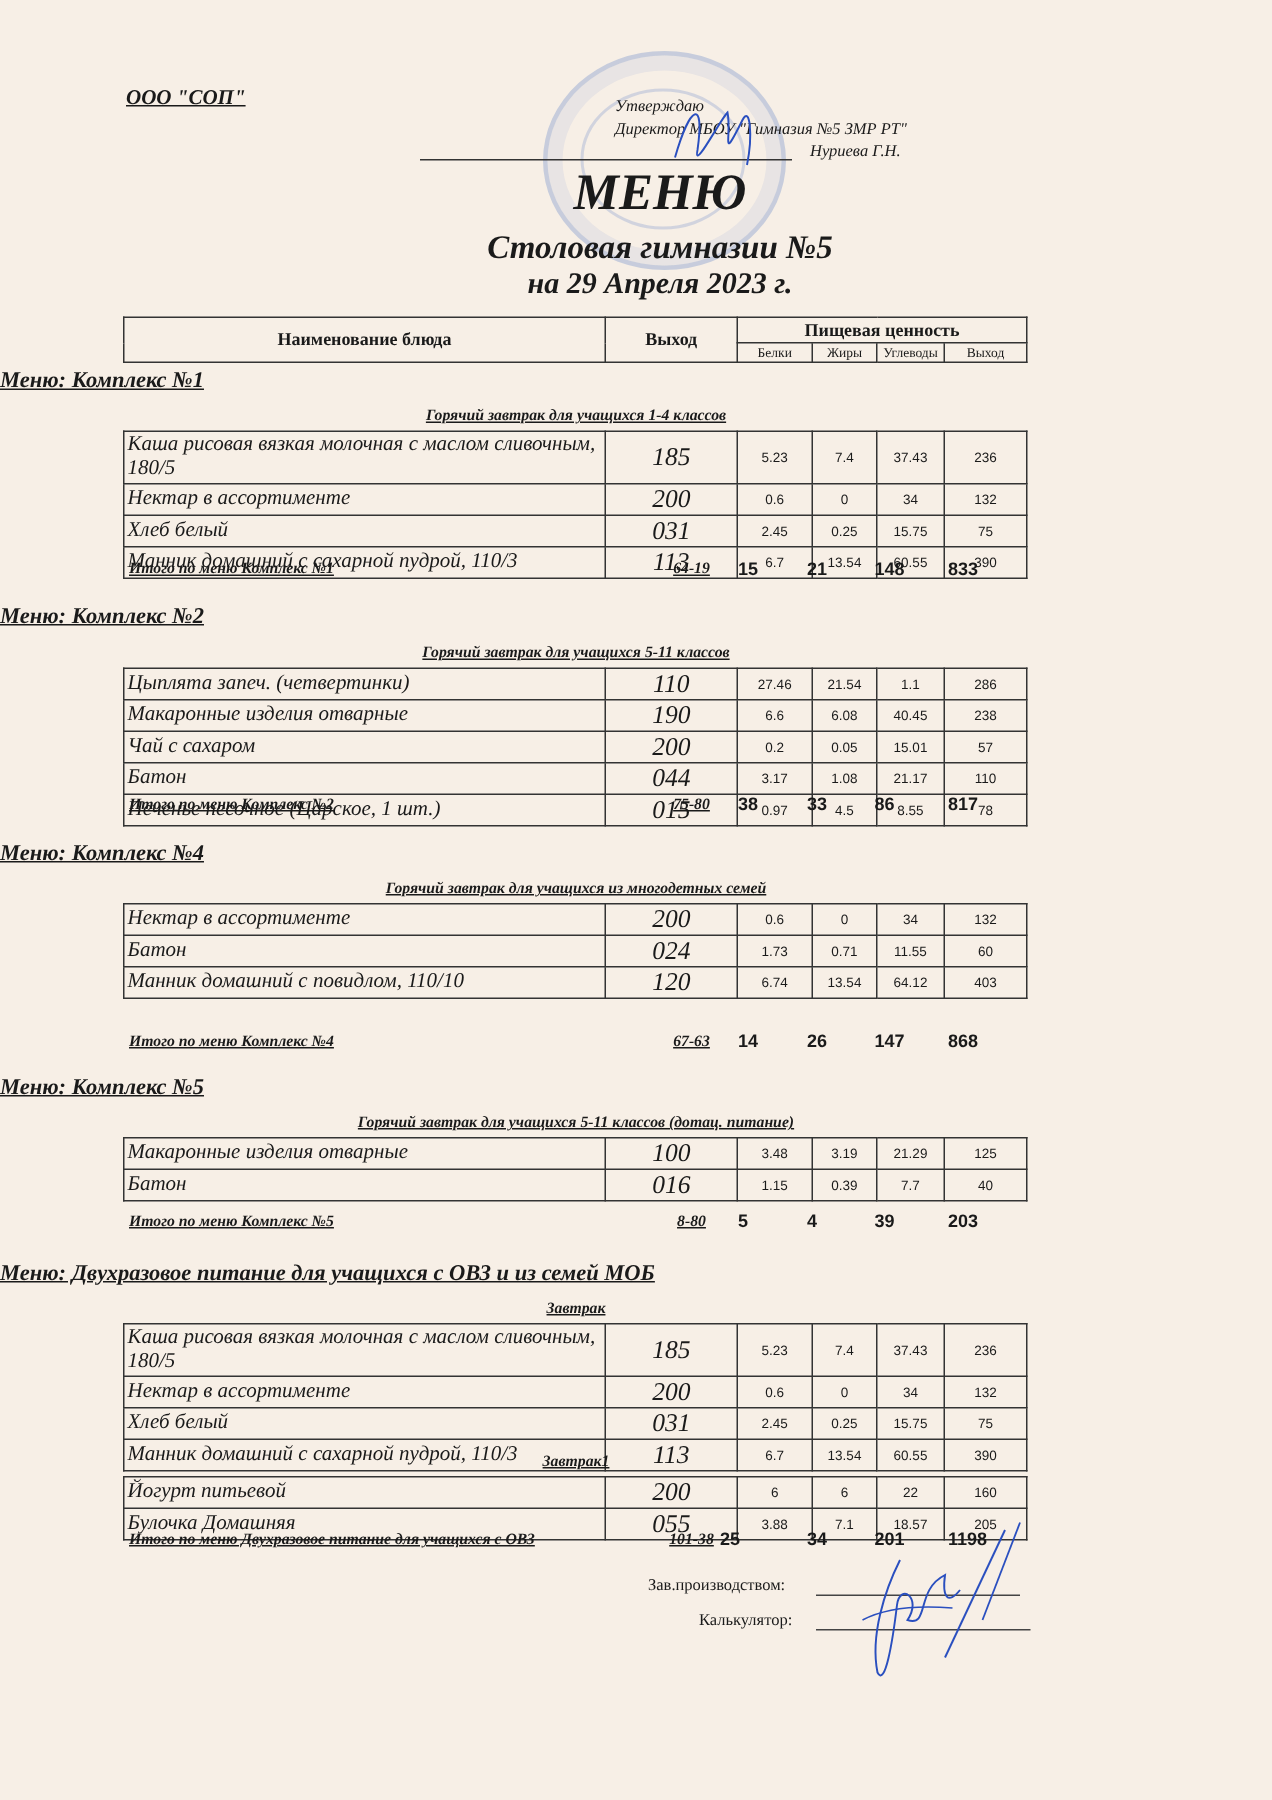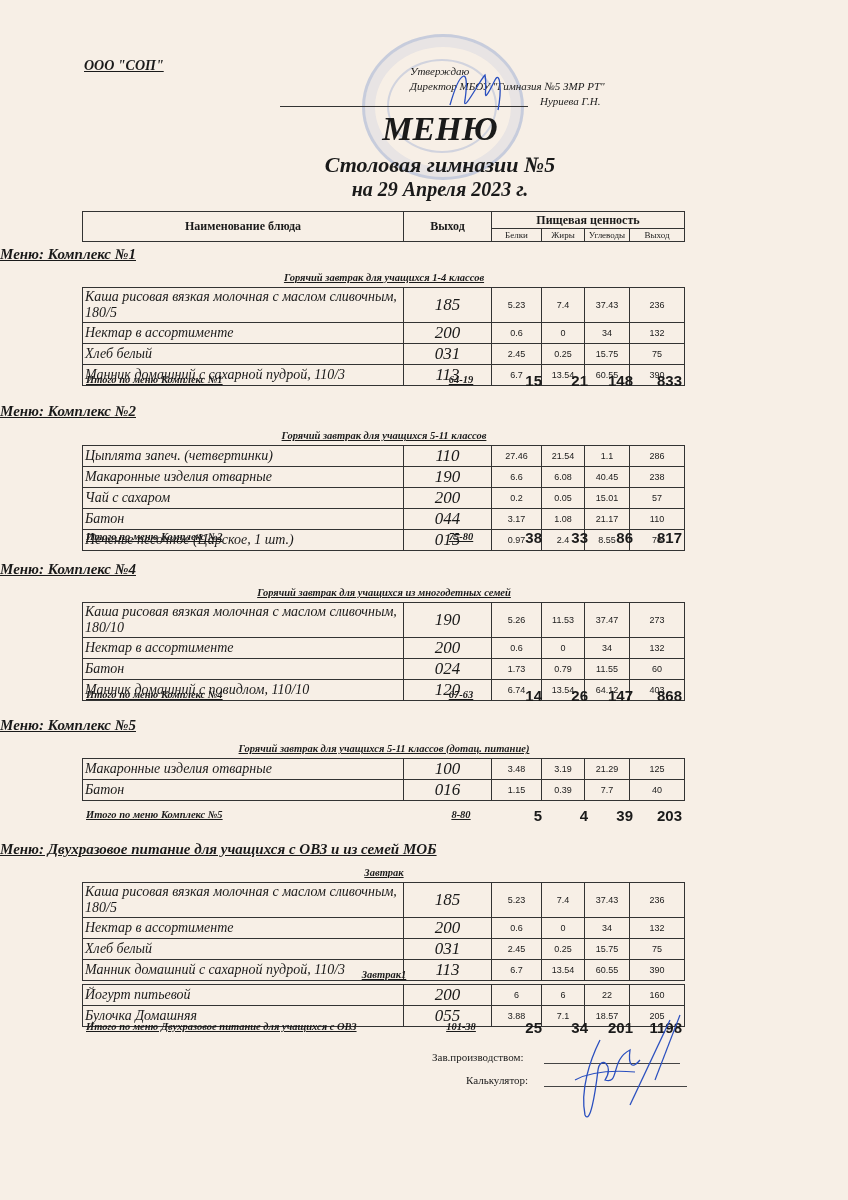--- a/index.html
+++ b/index.html
@@ -35,21 +35,21 @@
 
   .rows td.name { font-size:14px; font-style:italic; padding-left:2px; line-height:16px; }
   .rows td.out { font-size:17px; font-style:italic; text-align:center; }
   .rows td.num { font-family:"Liberation Sans", sans-serif; font-size:9px; text-align:center; }
   .rows tr { height:18px; }
   .rows tr.tall { height:35px; }
 
   .total { left:86px; width:598px; height:14px; font-size:10.5px; font-weight:bold; font-style:italic; }
   .total .lbl { position:absolute; left:0; text-decoration:underline; }
   .total .out { position:absolute; left:345px; width:60px; text-align:center; text-decoration:underline; }
-  .total .n { position:absolute; font-family:"Liberation Sans", sans-serif; font-style:normal; font-size:15px; width:50px; text-align:right; top:-2px; }
+  .total .n { position:absolute; font-family:"Liberation Sans", sans-serif; font-style:normal; font-size:12px; width:50px; text-align:left; top:-2px; }
 
   .footer { font-size:11px; }
 </style>
 </head>
 <body>
 
 <div class="abs org">ООО "СОП"</div>
 
 <div class="abs stamp">
     <div class="stamp-inner"></div>
@@ -190,21 +190,21 @@
     <td class="out">044</td>
     <td class="num">3.17</td>
     <td class="num">1.08</td>
     <td class="num">21.17</td>
     <td class="num">110</td>
   </tr>
   <tr>
     <td class="name">Печенье песочное (Царское, 1 шт.)</td>
     <td class="out">015</td>
     <td class="num">0.97</td>
-    <td class="num">2.4</td>
+    <td class="num">4.5</td>
     <td class="num">8.55</td>
     <td class="num">78</td>
   </tr>
 </tbody>
   </table>
 <div class="abs total" style="top:531px">
   <span class="lbl">Итого по меню Комплекс №2</span>
   <span class="out">75-80</span>
   <span class="n" style="left:406px">38</span>
   <span class="n" style="left:452px">33</span>
@@ -217,41 +217,33 @@
 <table class="rows" style="top:602px">
   <colgroup>
       <col class="c-name">
       <col class="c-out">
       <col class="c-b">
       <col class="c-j">
       <col class="c-u">
       <col class="c-k">
     </colgroup>
   <tbody>
-      <tr class="tall">
-    <td class="name">Каша рисовая вязкая молочная с маслом сливочным, 180/10</td>
-    <td class="out">190</td>
-    <td class="num">5.26</td>
-    <td class="num">11.53</td>
-    <td class="num">37.47</td>
-    <td class="num">273</td>
-  </tr>
   <tr>
     <td class="name">Нектар в ассортименте</td>
     <td class="out">200</td>
     <td class="num">0.6</td>
     <td class="num">0</td>
     <td class="num">34</td>
     <td class="num">132</td>
   </tr>
   <tr>
     <td class="name">Батон</td>
     <td class="out">024</td>
     <td class="num">1.73</td>
-    <td class="num">0.79</td>
+    <td class="num">0.71</td>
     <td class="num">11.55</td>
     <td class="num">60</td>
   </tr>
   <tr>
     <td class="name">Манник домашний с повидлом, 110/10</td>
     <td class="out">120</td>
     <td class="num">6.74</td>
     <td class="num">13.54</td>
     <td class="num">64.12</td>
     <td class="num">403</td>
@@ -378,21 +370,21 @@
     <td class="num">3.88</td>
     <td class="num">7.1</td>
     <td class="num">18.57</td>
     <td class="num">205</td>
   </tr>
 </tbody>
   </table>
 <div class="abs total" style="top:1021px">
   <span class="lbl">Итого по меню Двухразовое питание для учащихся с ОВЗ</span>
   <span class="out">101-38</span>
-  <span class="n" style="left:406px">25</span>
+  <span class="n" style="left:394px">25</span>
   <span class="n" style="left:452px">34</span>
   <span class="n" style="left:497px">201</span>
   <span class="n" style="left:546px">1198</span>
 </div>
 
 <div class="abs footer" style="left:432px; top:1051px">Зав.производством:</div>
 <div class="abs" style="left:544px; top:1063px; width:136px; border-top:1px solid #444"></div>
 <div class="abs footer" style="left:466px; top:1074px">Калькулятор:</div>
 <div class="abs" style="left:544px; top:1086px; width:143px; border-top:1px solid #444"></div>
 

